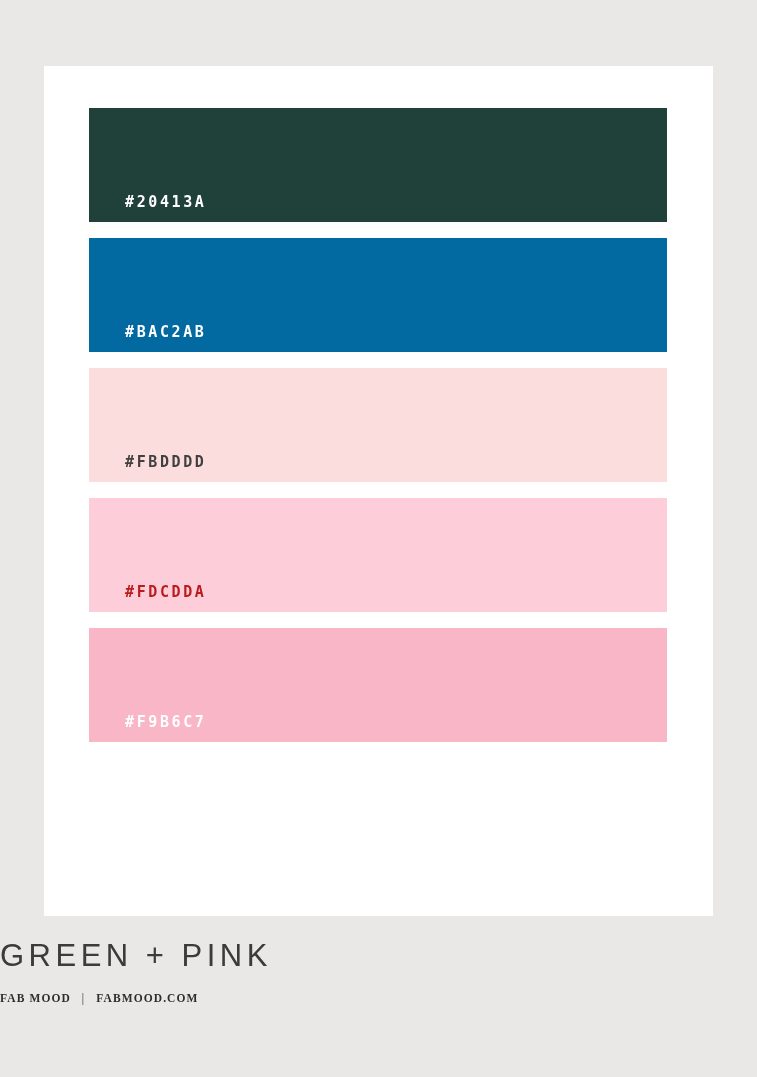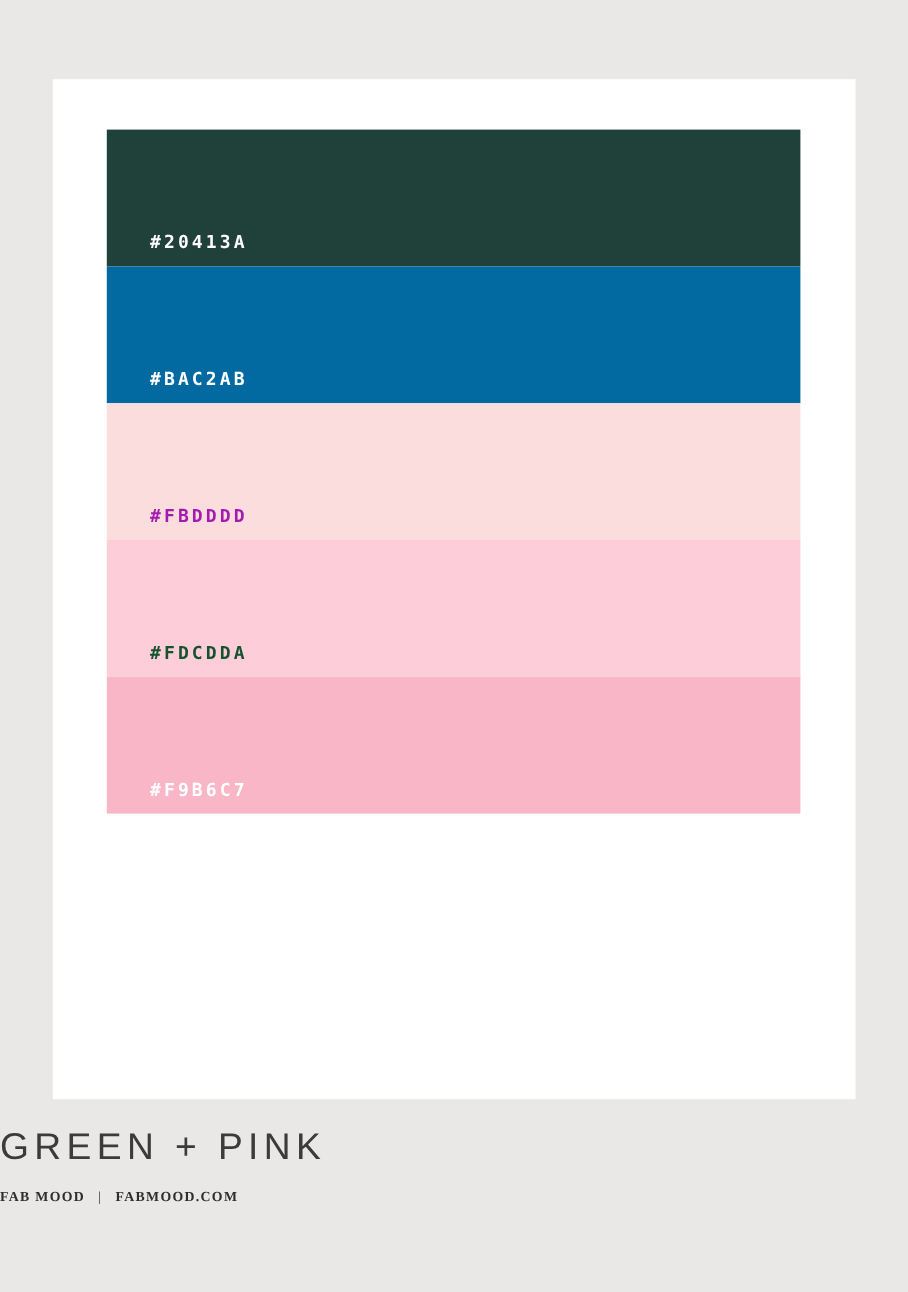--- a/index.html
+++ b/index.html
@@ -36,21 +36,21 @@
     position: absolute;
     left: 45px;   
     top: 42px;    
     width: 578px;
   }
 
   .swatch {
     position: relative;
     width: 578px;
     height: 114px;
-    margin-bottom: 0;
+    margin-bottom: 16px;
     box-sizing: border-box;
   }
   .swatch:last-child {
     margin-bottom: 0;
   }
 
   .swatch-label {
     position: absolute;
     left: 36px;
     bottom: 12px;
@@ -109,25 +109,25 @@
       <div class="swatch" style="background: rgb(32, 65, 58);">
         <span class="swatch-label" style="color: rgb(255, 255, 255);">#20413A</span>
       </div>
 
 
       <div class="swatch" style="background: #0369a1;">
         <span class="swatch-label" style="color: rgb(255, 255, 255);">#BAC2AB</span>
       </div>
 
       <div class="swatch" style="background: rgb(251, 221, 221);">
-        <span class="swatch-label" style="color: #a21caf;">#FBDDDD</span>
+        <span class="swatch-label" style="color: #404040;">#FBDDDD</span>
       </div>
 
       <div class="swatch" style="background: rgb(253, 205, 218);">
-        <span class="swatch-label" style="color: #14532d;">#FDCDDA</span>
+        <span class="swatch-label" style="color: #b91c1c;">#FDCDDA</span>
       </div>
 
       <div class="swatch" style="background: rgb(249, 182, 199);">
         <span class="swatch-label" style="color: rgb(255, 255, 255);">#F9B6C7</span>
       </div>
 
     </div>
   </div>
 
   <div class="caption">

